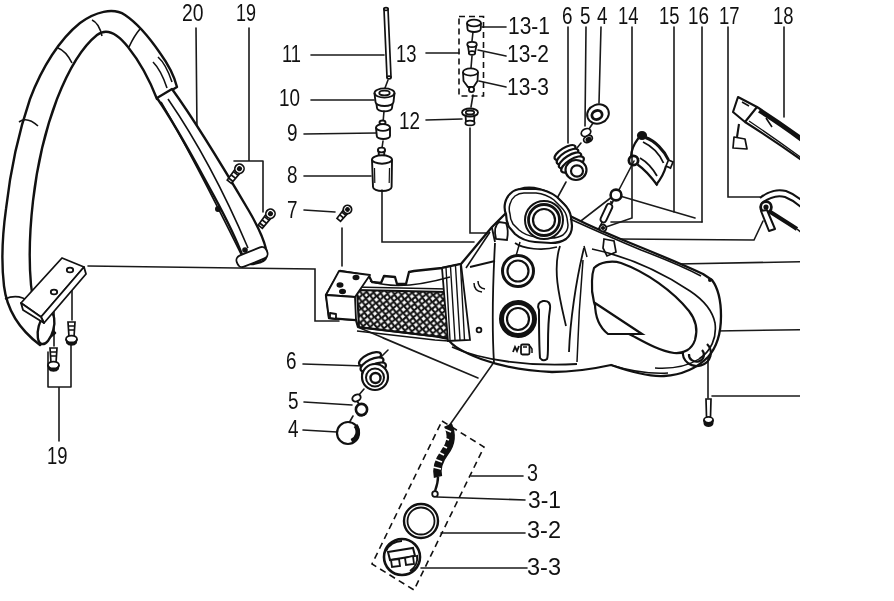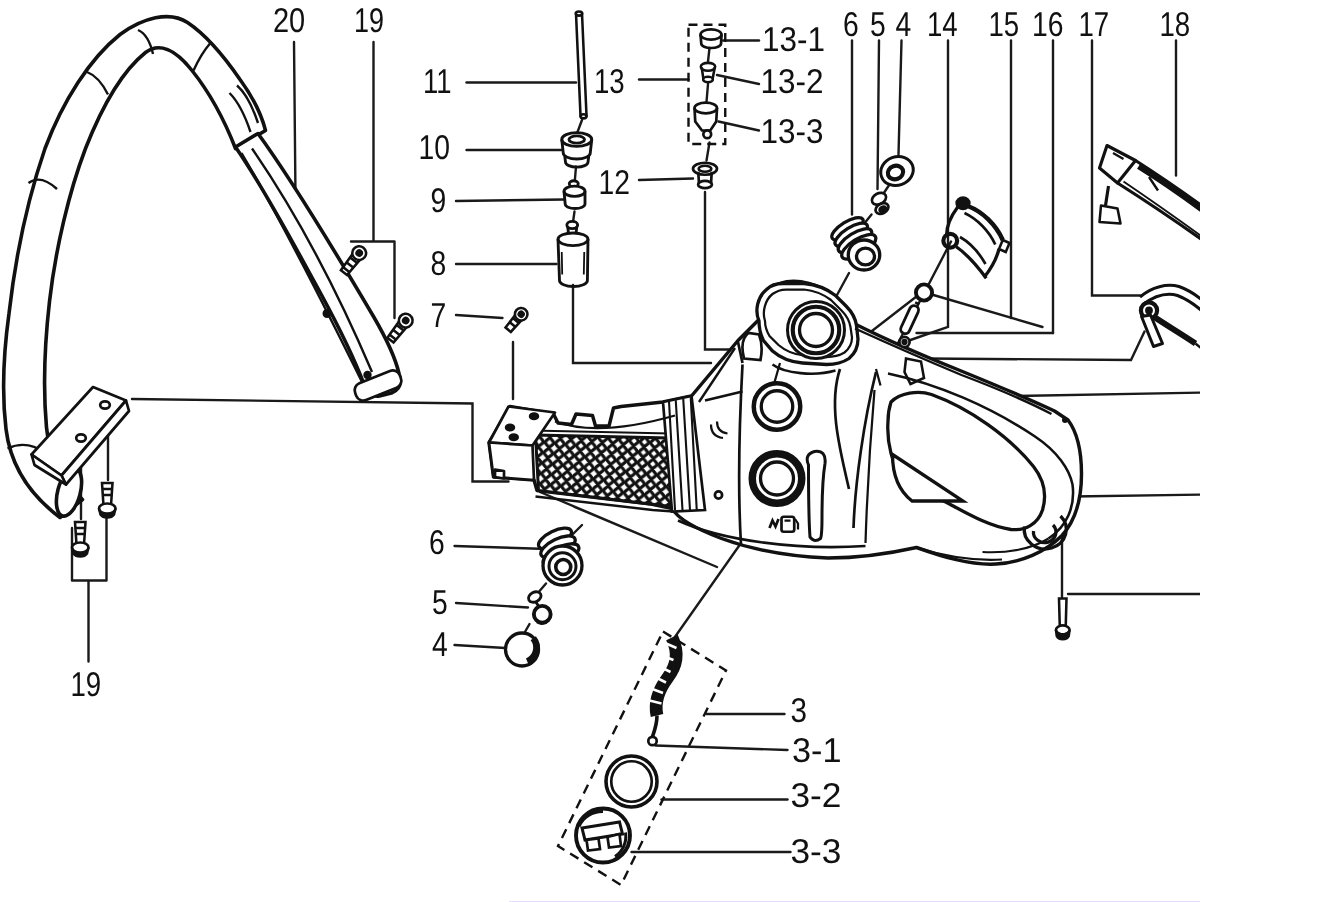--- a/index.html
+++ b/index.html
@@ -1,16 +1,16 @@
 <!DOCTYPE html>
 <html><head>
 <meta charset="utf-8">
 <style>
   html,body{margin:0;padding:0;background:#fff;}
-  #stage{position:relative;width:800px;height:601px;background:#8b5cf6;overflow:hidden;}
+  #stage{position:relative;width:800px;height:601px;background:#1d4ed8;overflow:hidden;}
   svg{display:block;}
   text{font-family:"Liberation Sans", sans-serif; fill:#111;}
 </style>
 </head>
 <body>
 <div id="stage">
 <svg width="894" height="601" viewBox="0 0 894 601">
 <defs>
   <pattern id="knurl" width="7.0" height="7.0" patternUnits="userSpaceOnUse" patternTransform="rotate(6)">
     <rect width="7.0" height="7.0" fill="#fff"></rect>

